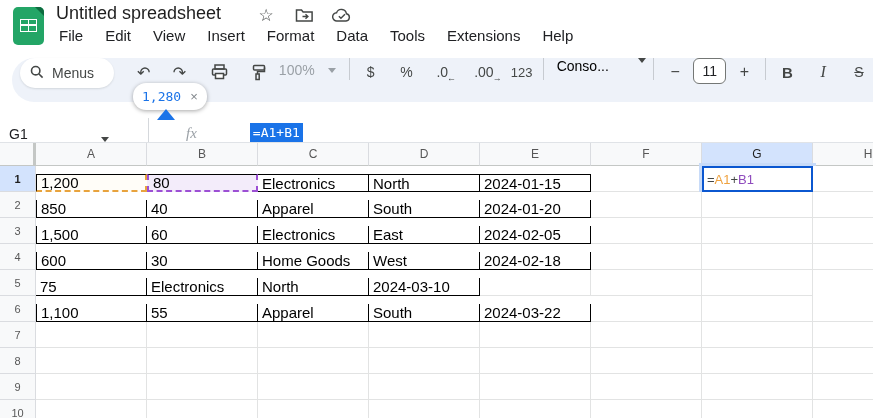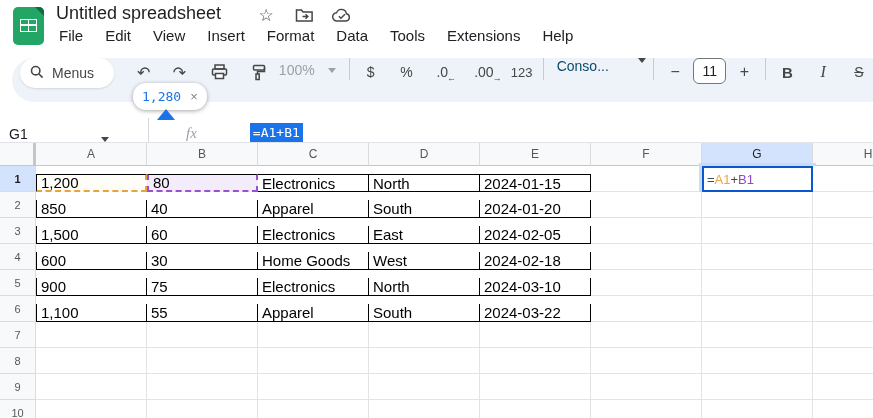--- a/index.html
+++ b/index.html
@@ -30,21 +30,21 @@
   .search-pill .lbl { font-size:14px; color:#444746; }
   .tbtn { min-width:28px; height:28px; display:flex; align-items:center; justify-content:center;
     font-size:16px; color:#444746; border-radius:4px; }
   .tbtn svg { display:block; }
   .zoomctl { display:flex; align-items:center; gap:13px; color:#9aa0a6; font-size:14px; margin:4px 6px; }
   .caret { width:0; height:0; border-left:4px solid transparent; border-right:4px solid transparent; border-top:5px solid #9aa0a6; }
   .caret.dark { border-top-color:#444746; }
   .tdivider { width:1px; height:22px; background:#c7cbd1; margin:0 7px; }
   .fmt { position:relative; font-size:14px; color:#444746; }
   .fmt .sub { position:absolute; font-size:9px; right:-8px; bottom:-3px; }
-  .fontname { font-size:14px; color:#0c4a6e; margin:0 4px 12px 6px; }
+  .fontname { font-size:14px; color:#000000; margin:0 4px 12px 6px; }
   .sizebox { width:34px; height:26px; border:1px solid #747775; border-radius:6px; background:#fff;
     display:flex; align-items:center; justify-content:center; font-size:14px; color:#202124; margin:0 4px; }
   .bold-b { font-weight:bold; font-size:15px; }
   .italic-i { font-style:italic; font-family:"Liberation Serif", serif; font-size:16px; }
   .strike-s { font-size:14px; text-decoration:line-through; }
 
   
   .result-tip { position:absolute; left:133px; top:83px; height:27px; background:#fff; border-radius:13px;
     box-shadow:0 1px 4px rgba(0,0,0,.35); display:flex; align-items:center; padding:0 9px; gap:9px; z-index:30; }
   .result-tip .val { font-family:"DejaVu Sans Mono", monospace; font-size:13px; color:#1a73e8; }
@@ -281,21 +281,20 @@
           <div class="cell data">30</div>
           <div class="cell data">Home Goods</div>
           <div class="cell data">West</div>
           <div class="cell data">2024-02-18</div>
           <div class="cell"></div>
           <div class="cell"></div>
           <div class="cell"></div>
         </div>
         <div class="grow">
           <div class="row-h">5</div>
-          <div class="cell data left">900</div>
           <div class="cell data">75</div>
           <div class="cell data">Electronics</div>
           <div class="cell data">North</div>
           <div class="cell data">2024-03-10</div>
           <div class="cell"></div>
           <div class="cell"></div>
           <div class="cell"></div>
         </div>
         <div class="grow">
           <div class="row-h">6</div>

